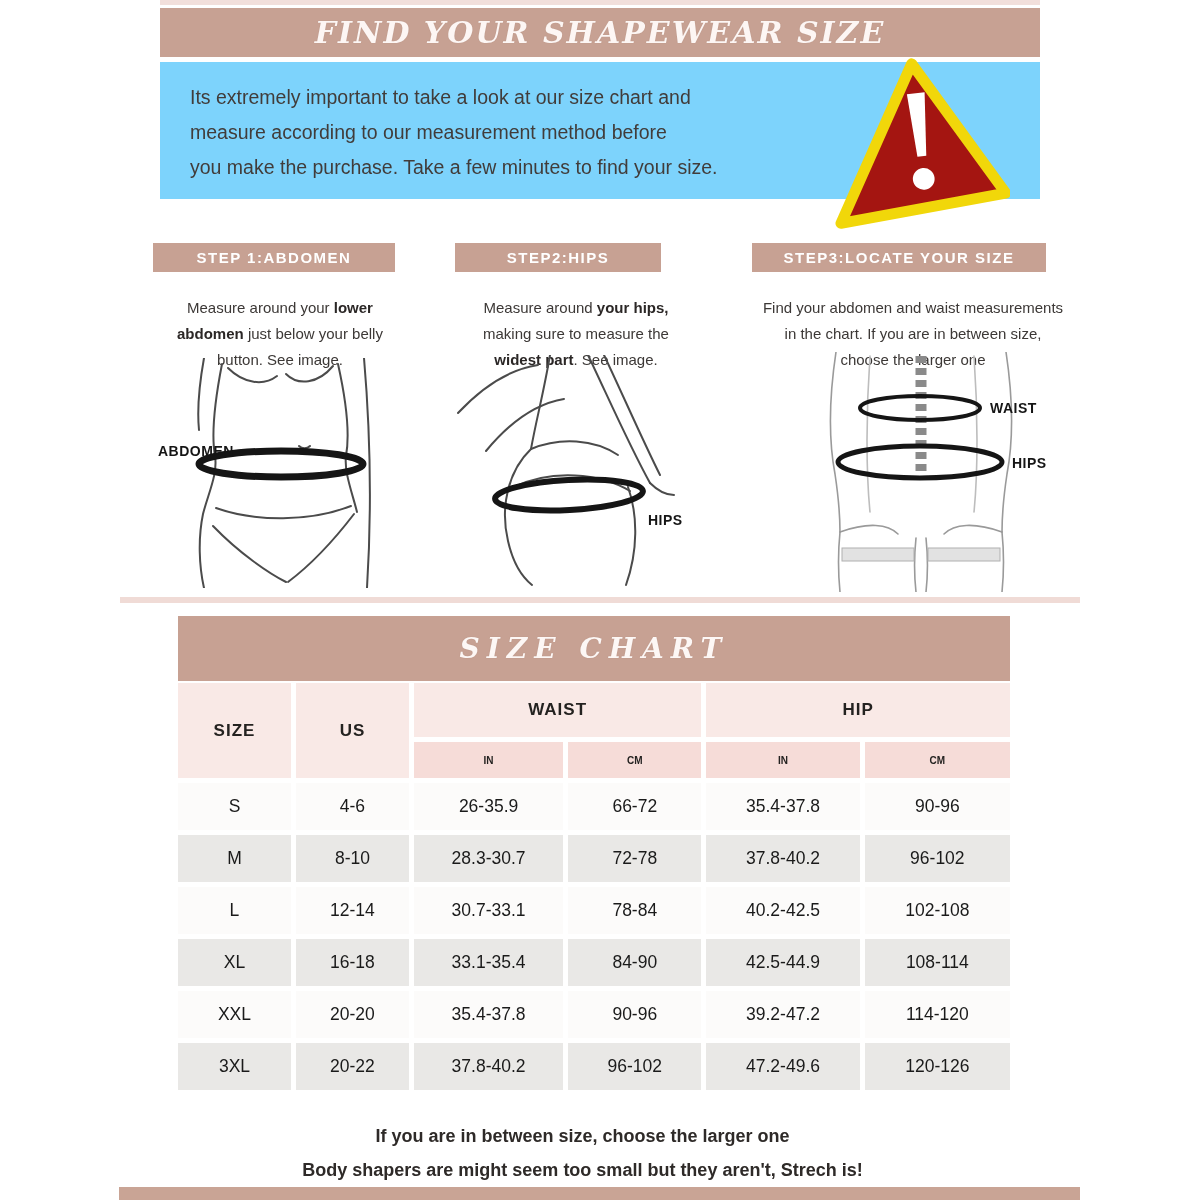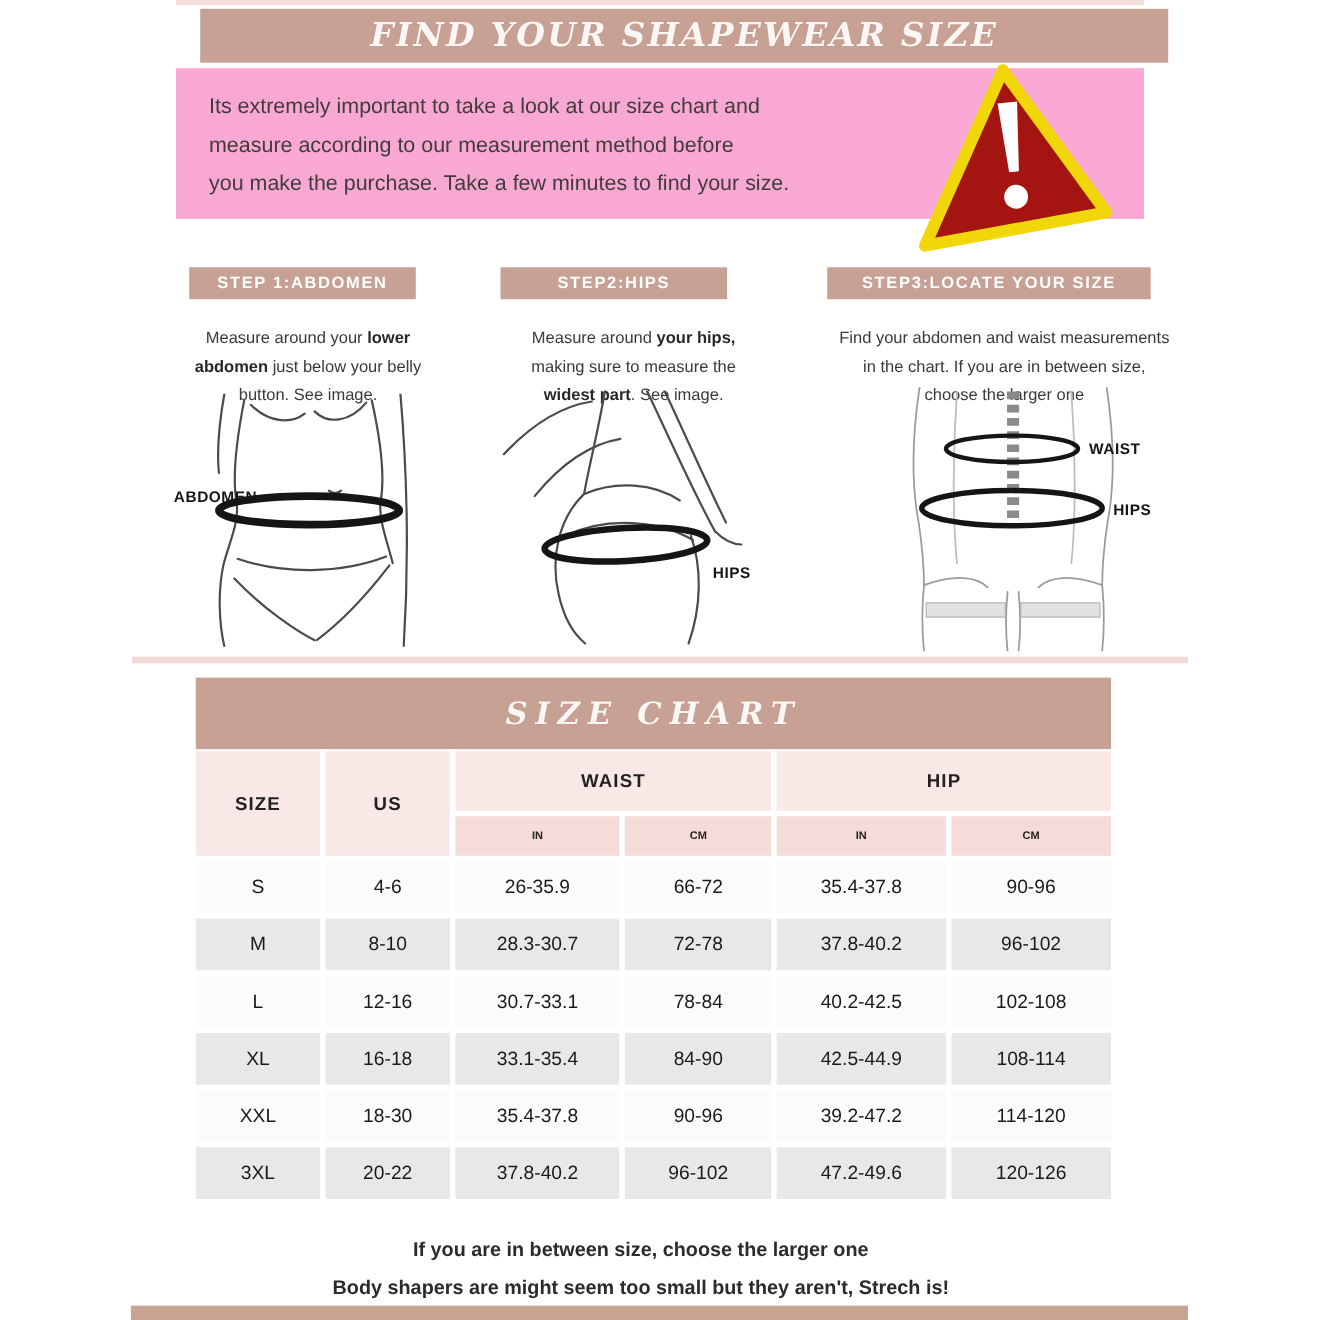--- a/index.html
+++ b/index.html
@@ -4,42 +4,42 @@
 <style>
   html,body{margin:0;padding:0;background:#fff;}
   .page{
     position:relative;width:1200px;height:1200px;background:#ffffff;
     font-family:"Liberation Sans",sans-serif;overflow:hidden;
   }
   
   .top-strip{position:absolute;left:160px;top:0;width:880px;height:5px;background:#f2dfdb;}
   .title-bar{
     position:absolute;left:160px;top:8px;width:880px;height:49px;background:#c7a193;
-    display:flex;align-items:center;justify-content:center;margin-left:22px;
+    display:flex;align-items:center;justify-content:center;
   }
   .title-bar span{
     font-family:"DejaVu Serif",serif;font-style:italic;font-weight:700;
     font-size:30px;letter-spacing:2px;color:#fdf6f4;text-shadow:0 0 1px #b08c7e;
   }
   .intro-box{
-    position:absolute;left:160px;top:62px;width:880px;height:137px;background:#f9a8d4;
+    position:absolute;left:160px;top:62px;width:880px;height:137px;background:#7dd3fc;
     padding:0;box-sizing:border-box;
   }
   .intro-box p{
     margin:0;position:absolute;left:30px;color:#413c3a;font-size:19.5px;white-space:nowrap;
   }
   .intro-line-0{top:24px;} .intro-line-1{top:59px;} .intro-line-2{top:94px;}
   .warning-svg{position:absolute;left:820px;top:54px;width:190px;height:178px;z-index:3;}
   
   .step-bar{
     position:absolute;top:243px;height:29px;background:#c7a193;
     display:flex;align-items:center;justify-content:center;
   }
   .step-bar span{color:#fff;font-size:15px;font-weight:700;letter-spacing:1.5px;}
-  .bar-1{left:172px;width:206px;} .bar-2{left:455px;width:206px;} .bar-3{left:752px;width:294px;}
+  .bar-1{left:153px;width:242px;} .bar-2{left:455px;width:206px;} .bar-3{left:752px;width:294px;}
   .step-text{
     position:absolute;top:281px;margin:14px;color:#3c3836;font-size:15px;line-height:26px;text-align:center;
   }
   .text-1{left:152px;width:228px;} .text-2{left:448px;width:228px;} .text-3{left:746px;width:306px;}
   .step-text b{color:#2b2726;}
   
   .fig{position:absolute;}
   .fig-1{left:158px;top:358px;width:270px;height:230px;}
   .fig-2{left:452px;top:355px;width:270px;height:232px;}
   .fig-3{left:778px;top:352px;width:290px;height:240px;}
@@ -207,37 +207,37 @@
         <tr class="row-even">
           <td>M</td>
           <td>8-10</td>
           <td>28.3-30.7</td>
           <td>72-78</td>
           <td>37.8-40.2</td>
           <td>96-102</td>
         </tr>
         <tr class="row-odd">
           <td>L</td>
-          <td>12-16</td>
+          <td>12-14</td>
           <td>30.7-33.1</td>
           <td>78-84</td>
           <td>40.2-42.5</td>
           <td>102-108</td>
         </tr>
         <tr class="row-even">
           <td>XL</td>
           <td>16-18</td>
           <td>33.1-35.4</td>
           <td>84-90</td>
           <td>42.5-44.9</td>
           <td>108-114</td>
         </tr>
         <tr class="row-odd">
           <td>XXL</td>
-          <td>18-30</td>
+          <td>20-20</td>
           <td>35.4-37.8</td>
           <td>90-96</td>
           <td>39.2-47.2</td>
           <td>114-120</td>
         </tr>
         <tr class="row-even">
           <td>3XL</td>
           <td>20-22</td>
           <td>37.8-40.2</td>
           <td>96-102</td>

